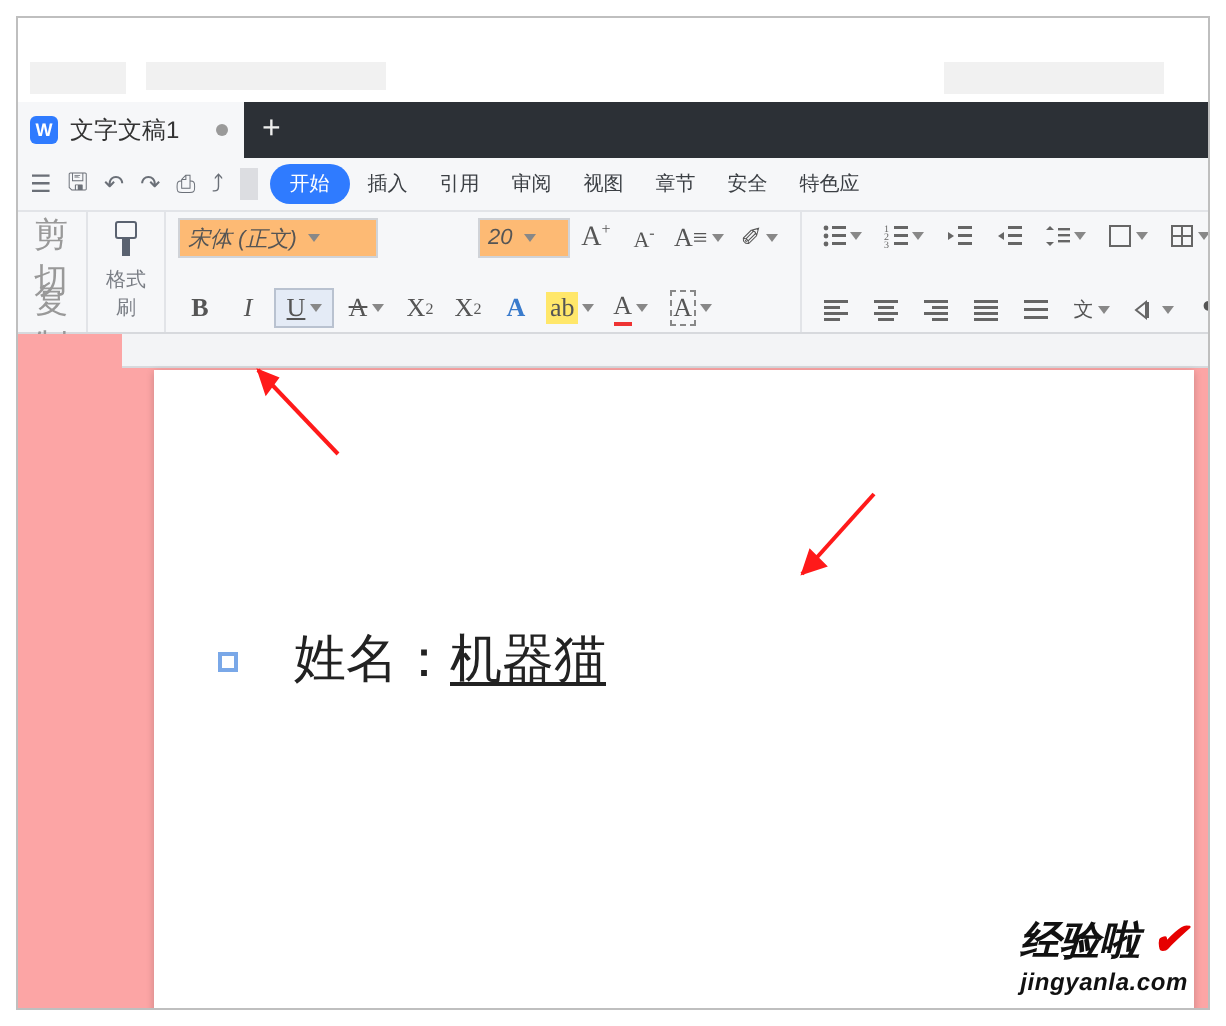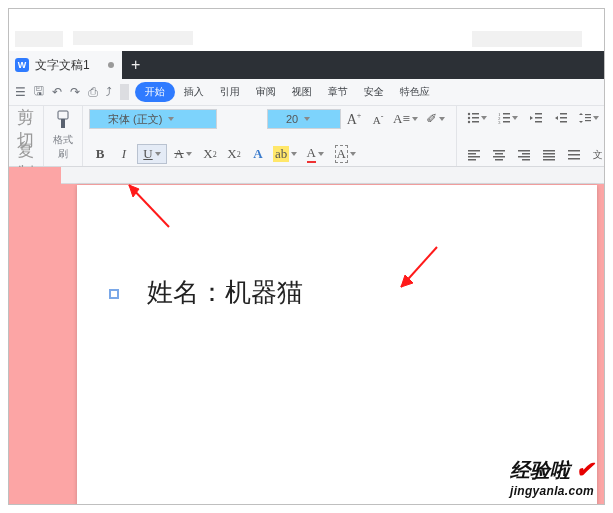--- a/index.html
+++ b/index.html
@@ -110,23 +110,24 @@
   }
   .big-btn{
     display:flex;flex-direction:column;align-items:center;justify-content:center;
     gap:2px;padding:0 2px;
   }
   .big-btn svg{display:block;}
   .font-row{
     display:flex;align-items:center;gap:2px;
   }
   .combo{
-    height:18px;border:1px solid #d0d3d8;background:#7dd3fc;
-    display:flex;align-items:center;padding:0 18px;font-size:11px;color:#555;
+    height:18px;border:1px solid #d0d3d8;background:#fdba74;
+    display:flex;align-items:center;padding:0 4px;font-size:11px;color:#555;
     gap:6px;
+    font-style:italic;
   }
   .combo::after{
     content:"";
     border-left:3px solid transparent;
     border-right:3px solid transparent;
     border-top:4px solid #888;
   }
   .sq-btn{
     height:18px;min-width:18px;padding:0 2px;
     display:flex;align-items:center;justify-content:center;
@@ -177,21 +178,23 @@
     font-family:"SimSun","宋体",serif;
     font-size:26px;
     color:#222;
   }
   .doc-line{display:flex;align-items:baseline;}
   .doc-bullet{
     width:14px;height:14px;margin-right:26px;
     display:inline-flex;align-items:center;justify-content:center;
   }
   .underlined{
+    text-decoration:underline;
     text-underline-offset:3px;
+    margin-top:37px;
   }
   .arrow-red{
     position:absolute;
     stroke:#ff1a1a;fill:#ff1a1a;
   }
   .watermark{
     position:absolute;bottom:6px;right:10px;
     text-align:right;color:#111;
     font-family:Arial,sans-serif;
   }

